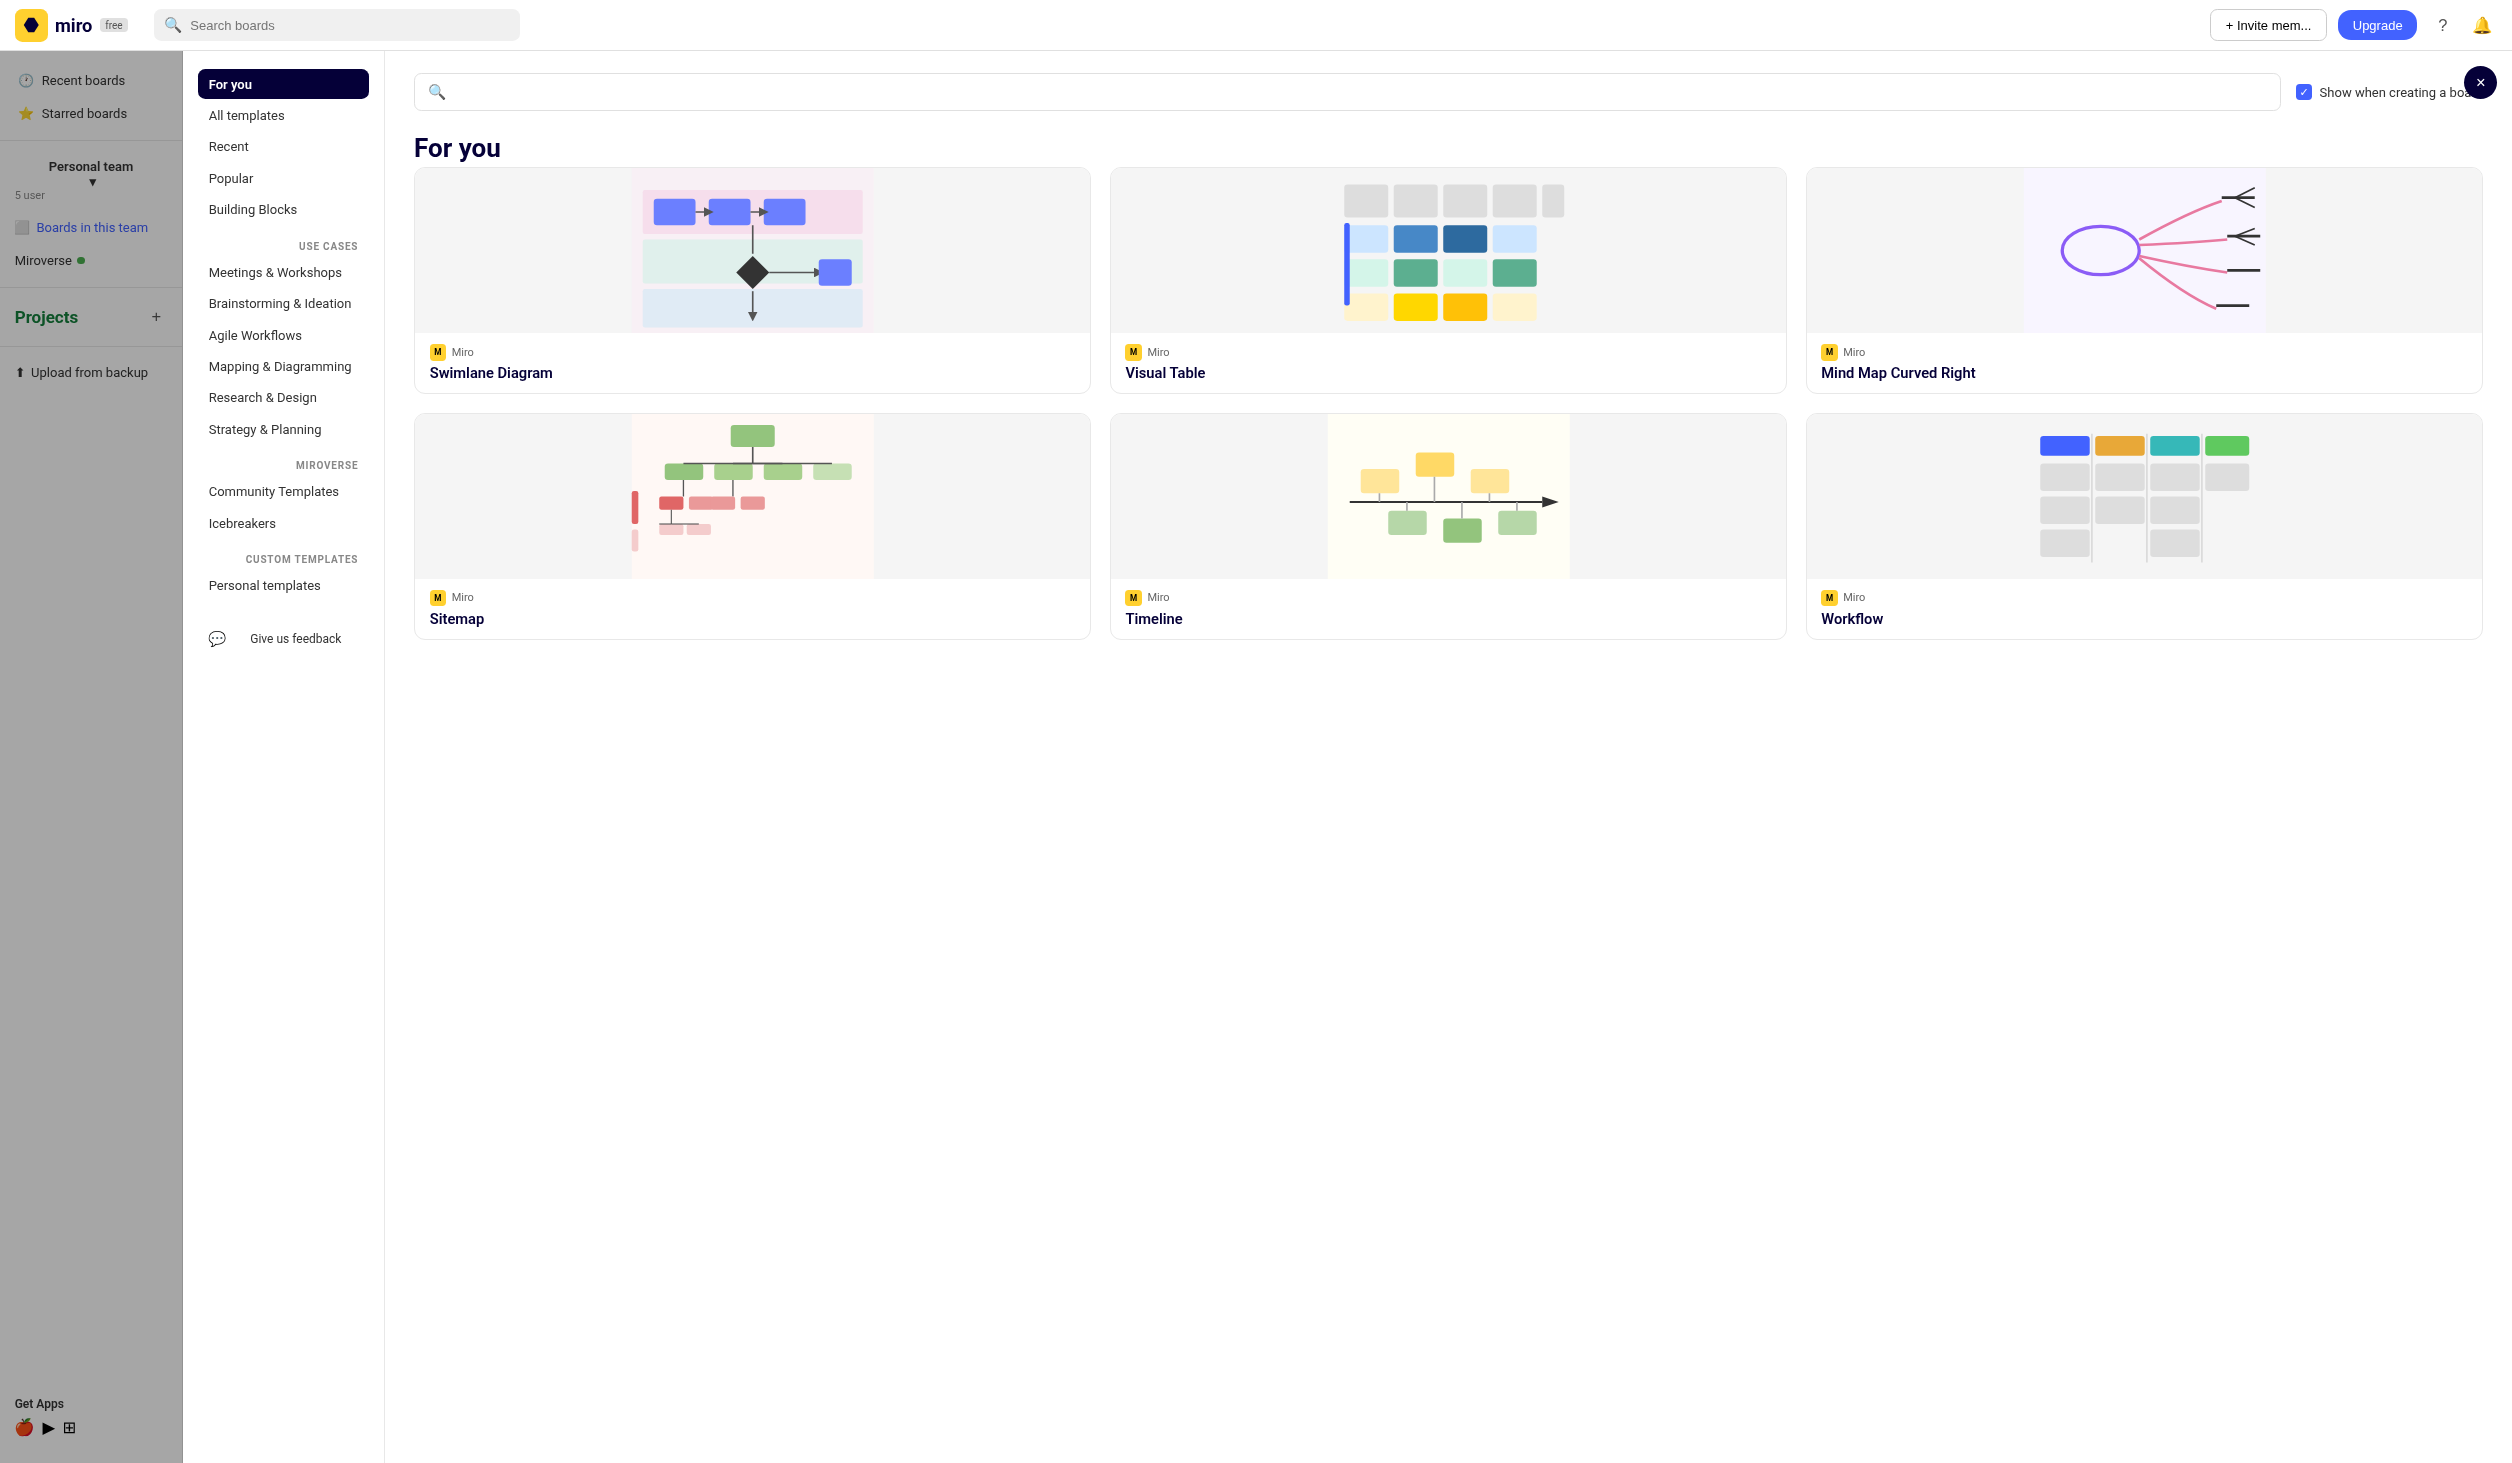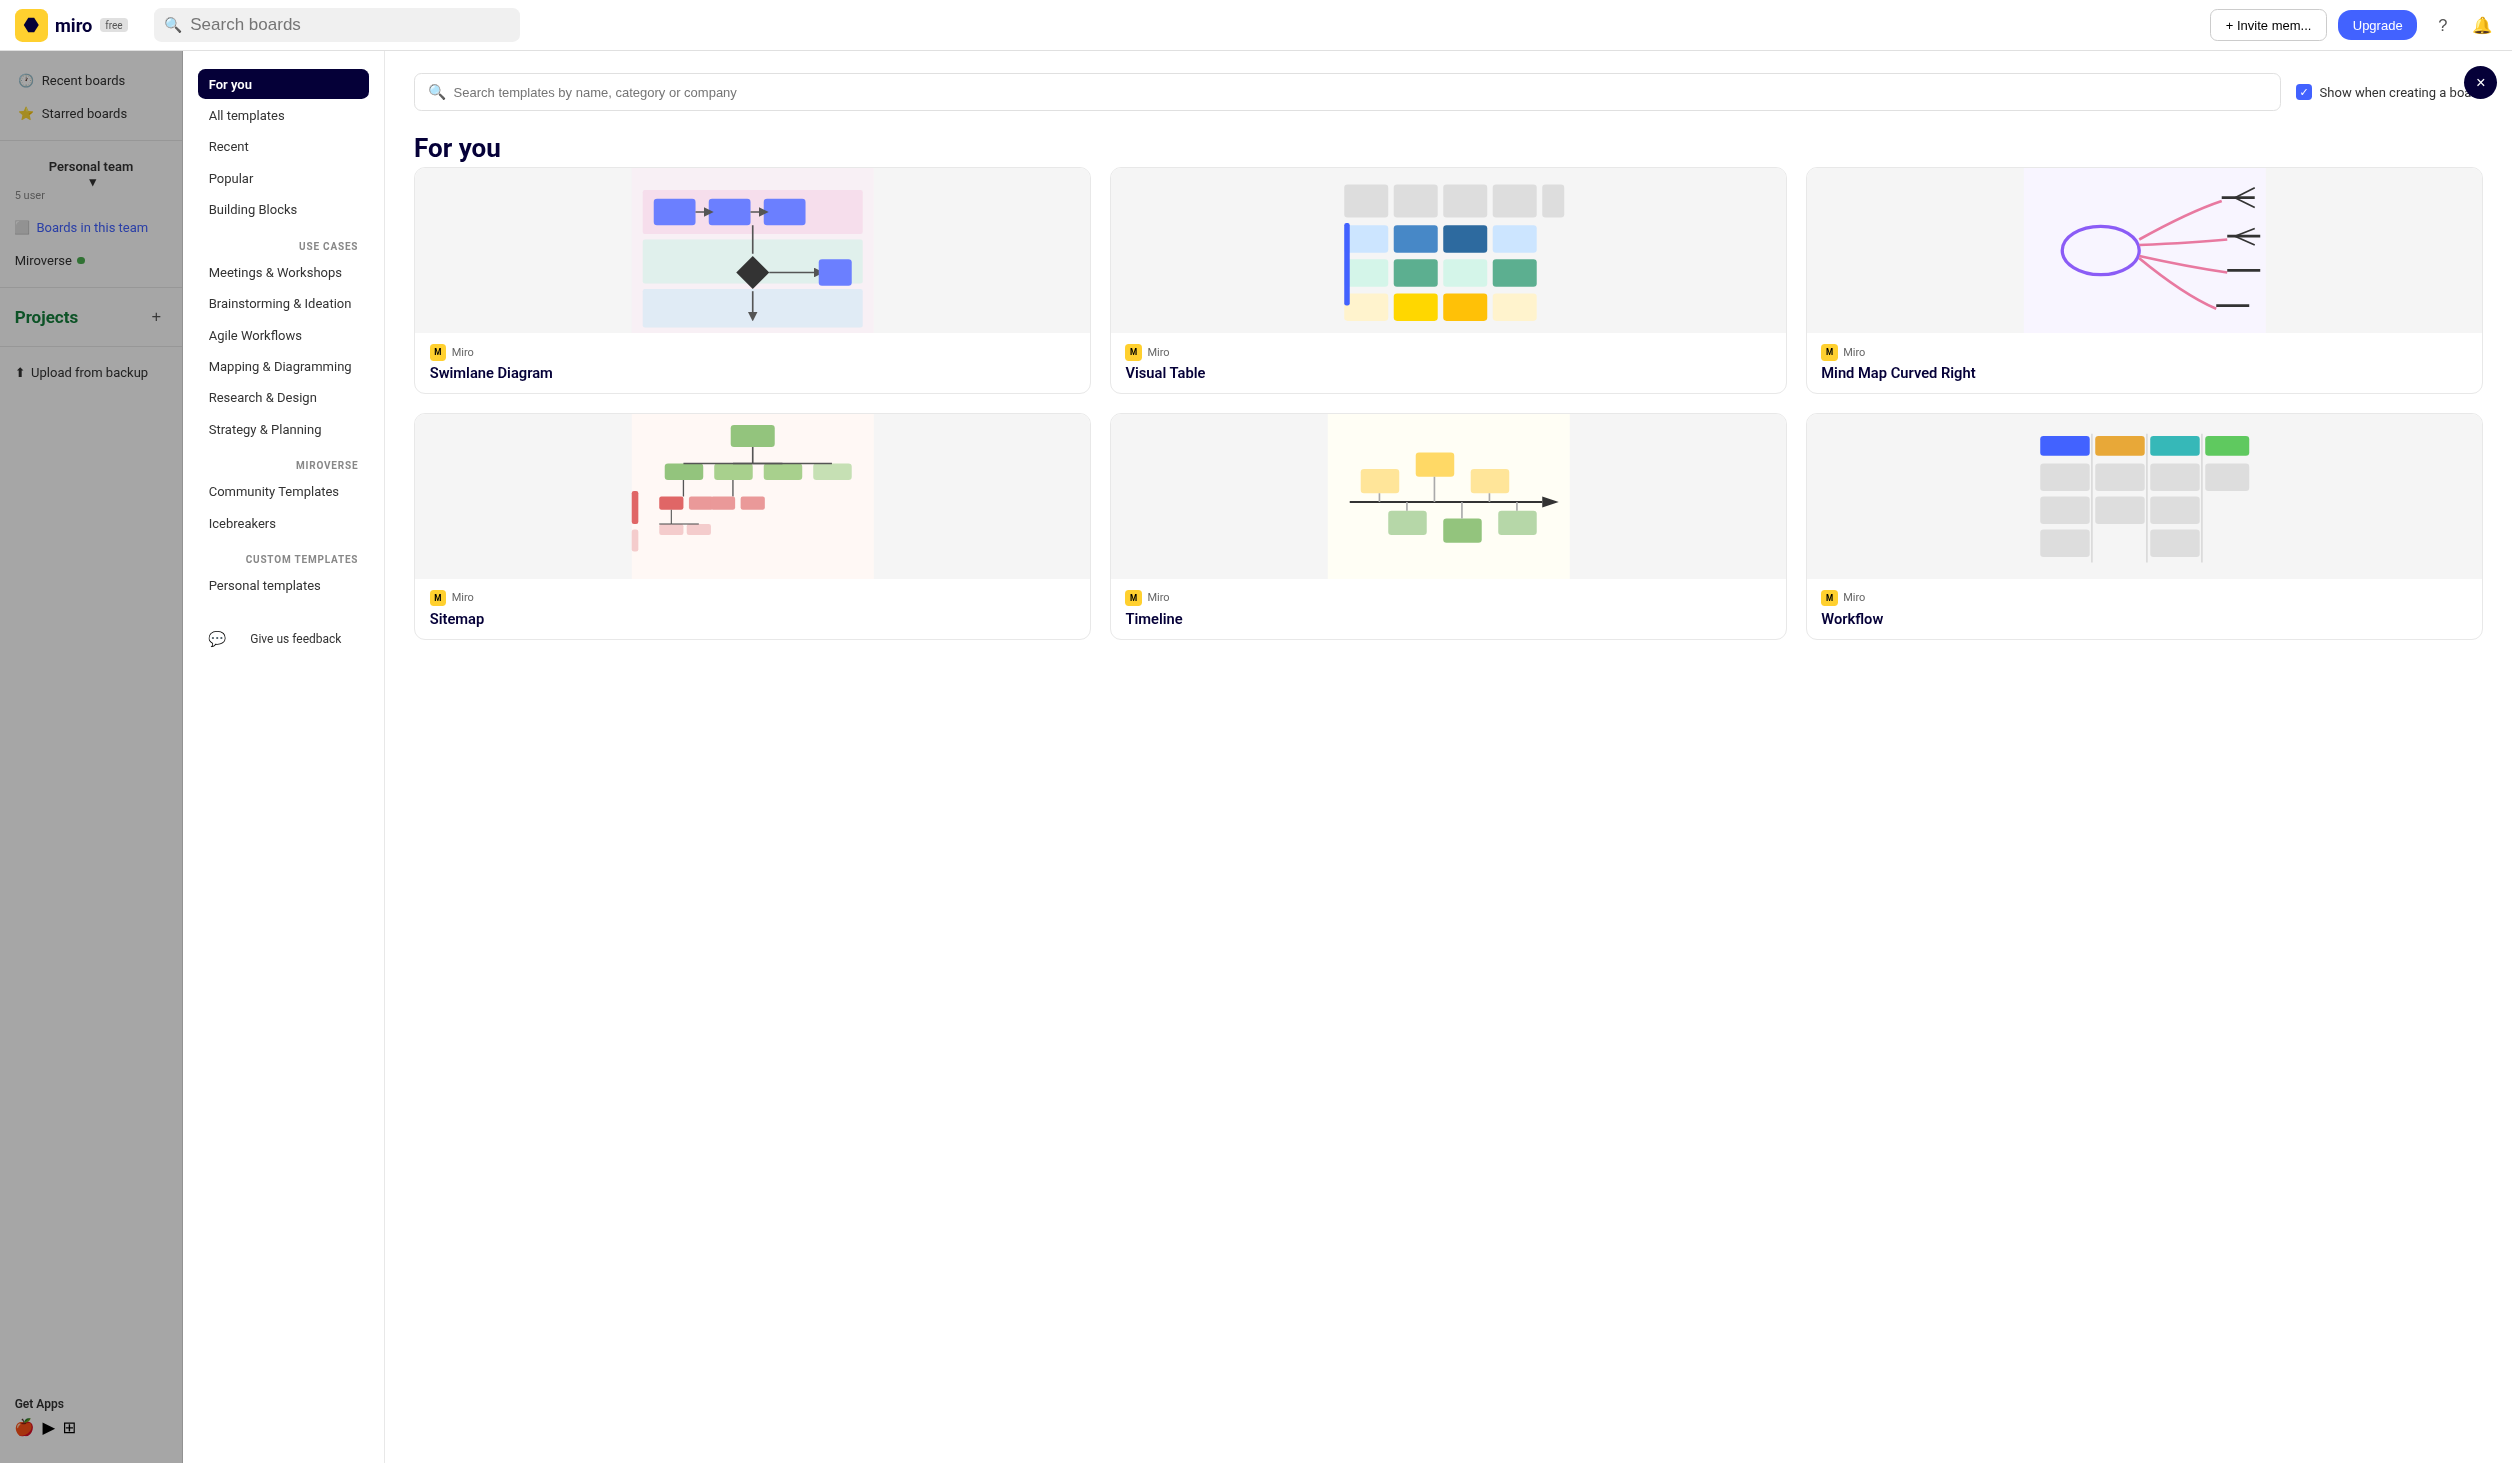--- a/index.html
+++ b/index.html
@@ -9,21 +9,21 @@
     .topbar {
       position: fixed; top: 0; left: 0; right: 0; height: 51px;
       background: #fff; display: flex; align-items: center;
       padding: 0 14.7px; gap: 11px; z-index: 10; border-bottom: 0.9px solid #e0e0e0;
     }
     .logo-area { display: flex; align-items: center; gap: 7.3px; min-width: 128px; }
     .logo-icon { width: 33px; height: 33px; background: #FFD02F; border-radius: 7.3px; display: flex; align-items: center; justify-content: center; }
     .logo-text { font-size: 18.3px; font-weight: 700; color: #050038; }
     .free-badge { background: #e0e0e0; border-radius: 3.7px; padding: 1.8px 5.5px; font-size: 10px; color: #555; }
     .search-bar { flex: 1; max-width: 366px; display: flex; align-items: center; background: #f0f0f0; border-radius: 7.3px; padding: 7.3px 11px; gap: 7.3px; }
-    .search-bar input { border: none; background: transparent; outline: none; font-size: 17px; color: #555; width: 100%; }
+    .search-bar input { border: none; background: transparent; outline: none; font-size: 13px; color: #555; width: 100%; }
     .topbar-right { margin-left: auto; display: flex; align-items: center; gap: 11px; }
     .invite-btn { background: #fff; border: 1.4px solid #ccc; border-radius: 7.3px; padding: 7.3px 14.7px; font-size: 13px; cursor: pointer; display: flex; align-items: center; gap: 3.7px; }
     .upgrade-btn { background: #4262FF; color: #fff; border: none; border-radius: 13px; padding: 7.3px 14.7px; font-size: 13px; cursor: pointer; }
     .icon-btn { width: 29px; height: 29px; display: flex; align-items: center; justify-content: center; border: none; background: transparent; cursor: pointer; font-size: 16.5px; color: #555; }
 
     
     .layout { display: flex; height: calc(100vh - 51px); margin-top: 51px; }
 
     
     .sidebar { width: 183px; background: #fff; border-right: 0.9px solid #e0e0e0; padding: 14.7px 0; flex-shrink: 0; display: flex; flex-direction: column; gap: 3.7px; overflow-y: auto; }
@@ -194,21 +194,20 @@
       <span>💬</span>
       <span style="font-size:12px;color:#333;margin-left:16px;">Give us feedback</span>
     </div>
   </div>
 
   <div class="modal-content">
 
     <div class="modal-header">
       <div class="modal-search">
         <span style="color:#888;">🔍</span>
-        <input type="text" placeholder="Search templates by name, category or company" style="">
       </div>
       <div class="show-toggle">
         <div class="checkbox">✓</div>
         <span>Show when creating a board</span>
       </div>
     </div>
 
     <h1 class="section-title">For you</h1>
 
     <div class="templates-grid">

